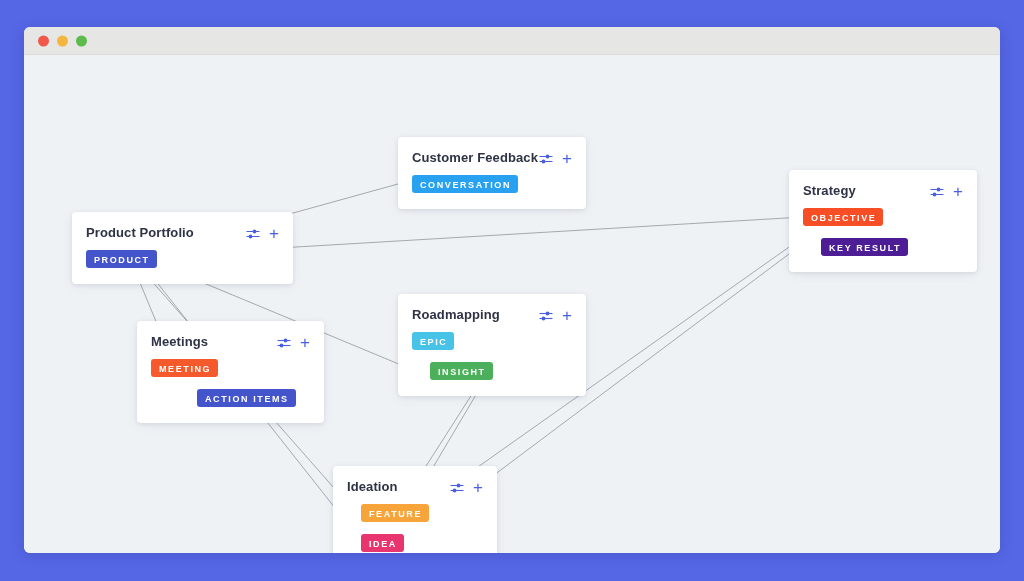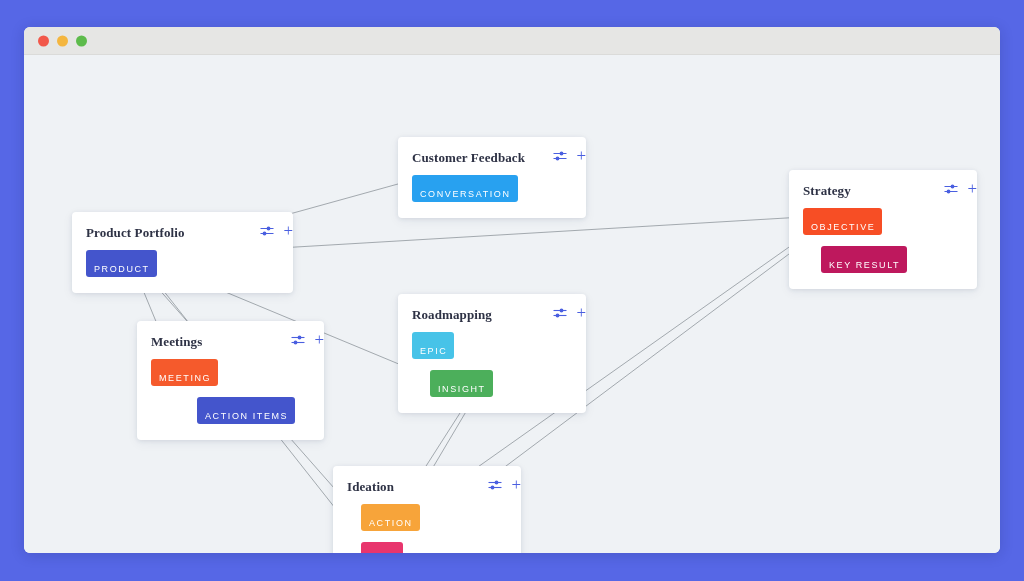--- a/index.html
+++ b/index.html
@@ -66,24 +66,23 @@
   .card {
     position: absolute;
     background: #FFFFFF;
     border-radius: 4px;
     box-shadow: 0 1px 4px rgba(40,50,90,0.10), 0 3px 12px rgba(40,50,90,0.06);
   }
 
   .card-head {
     position: relative;
     display: flex;
-    align-items: flex-start;
+    align-items: flex-end;
     justify-content: space-between;
-    padding: 13px 0 0 14px;
-    font-family: Liberation Serif, serif;
+    padding: 13px 14px 0 14px;
   }
 
   .card-title {
     font-size: 13px;
     font-weight: bold;
     color: #2E3245;
     letter-spacing: 0.1px;
     white-space: nowrap;
   }
 
@@ -110,44 +109,44 @@
   .card-body {
     position: relative;
     padding: 9px 14px 16px 14px;
   }
 
   
   .tag {
     display: inline-block;
     color: #FFFFFF;
     font-size: 9px;
-    font-weight: normal;
+    font-weight: bold;
     letter-spacing: 1.6px;
-    padding: 14px 7px 3px 8px;
+    padding: 5px 7px 3px 8px;
     border-radius: 3px;
     white-space: nowrap;
     cursor: pointer;
     position: relative;
   }
 
   .tag-row { position: relative; }
   .tag-row + .tag-row { margin-top: 11px; }
 
   
   .indent-1 { margin-left: 18px; }
   .indent-2 { margin-left: 46px; }
   .indent-3 { margin-left: 14px; }
 
   
   #card-product-portfolio { left: 48px;  top: 157px; width: 221px; }
   #card-customer-feedback { left: 374px; top: 82px;  width: 188px; }
   #card-strategy          { left: 765px; top: 115px; width: 188px; }
   #card-meetings          { left: 113px; top: 266px; width: 187px; }
   #card-roadmapping       { left: 374px; top: 239px; width: 188px; }
-  #card-ideation          { left: 309px; top: 411px; width: 188px; }
+  #card-ideation          { left: 309px; top: 411px; width: 164px; }
 </style>
 </head>
 <body>
 
 <div class="app-window">
 
   <div class="titlebar">
     <div class="traffic-lights">
       <span class="light red"></span>
       <span class="light yellow"></span>
@@ -257,21 +256,21 @@
             </svg>
           </span>
           <span class="plus-icon">+</span>
         </span>
       </div>
       <div class="card-body">
         <div class="tag-row">
           <span class="tag" style="background:#F74E25">OBJECTIVE</span>
         </div>
         <div class="tag-row indent-1">
-          <span class="tag" style="background:#be185d">KEY RESULT</span>
+          <span class="tag" style="background:#4c1d95">KEY RESULT</span>
         </div>
       </div>
     </div>
 
     <div class="card" id="card-meetings">
       <div class="card-head">
         <span class="card-title">Meetings</span>
         <span class="card-actions">
           <span class="icon-btn">
             <svg width="14" height="12" viewBox="0 0 14 12" xmlns="http://www.w3.org/2000/svg">
@@ -335,21 +334,21 @@
               </g>
               <circle cx="8.5" cy="3.5" r="1.9" fill="#4A5FE0"></circle>
               <circle cx="4.5" cy="8.5" r="1.9" fill="#4A5FE0"></circle>
             </svg>
           </span>
           <span class="plus-icon">+</span>
         </span>
       </div>
       <div class="card-body">
         <div class="tag-row indent-3">
-          <span class="tag" style="background:#F7A43A">ACTION</span>
+          <span class="tag" style="background:#F7A43A">FEATURE</span>
         </div>
         <div class="tag-row indent-3">
           <span class="tag" style="background:#E8356D">IDEA</span>
         </div>
       </div>
     </div>
 
   </div>
 </div>
 

